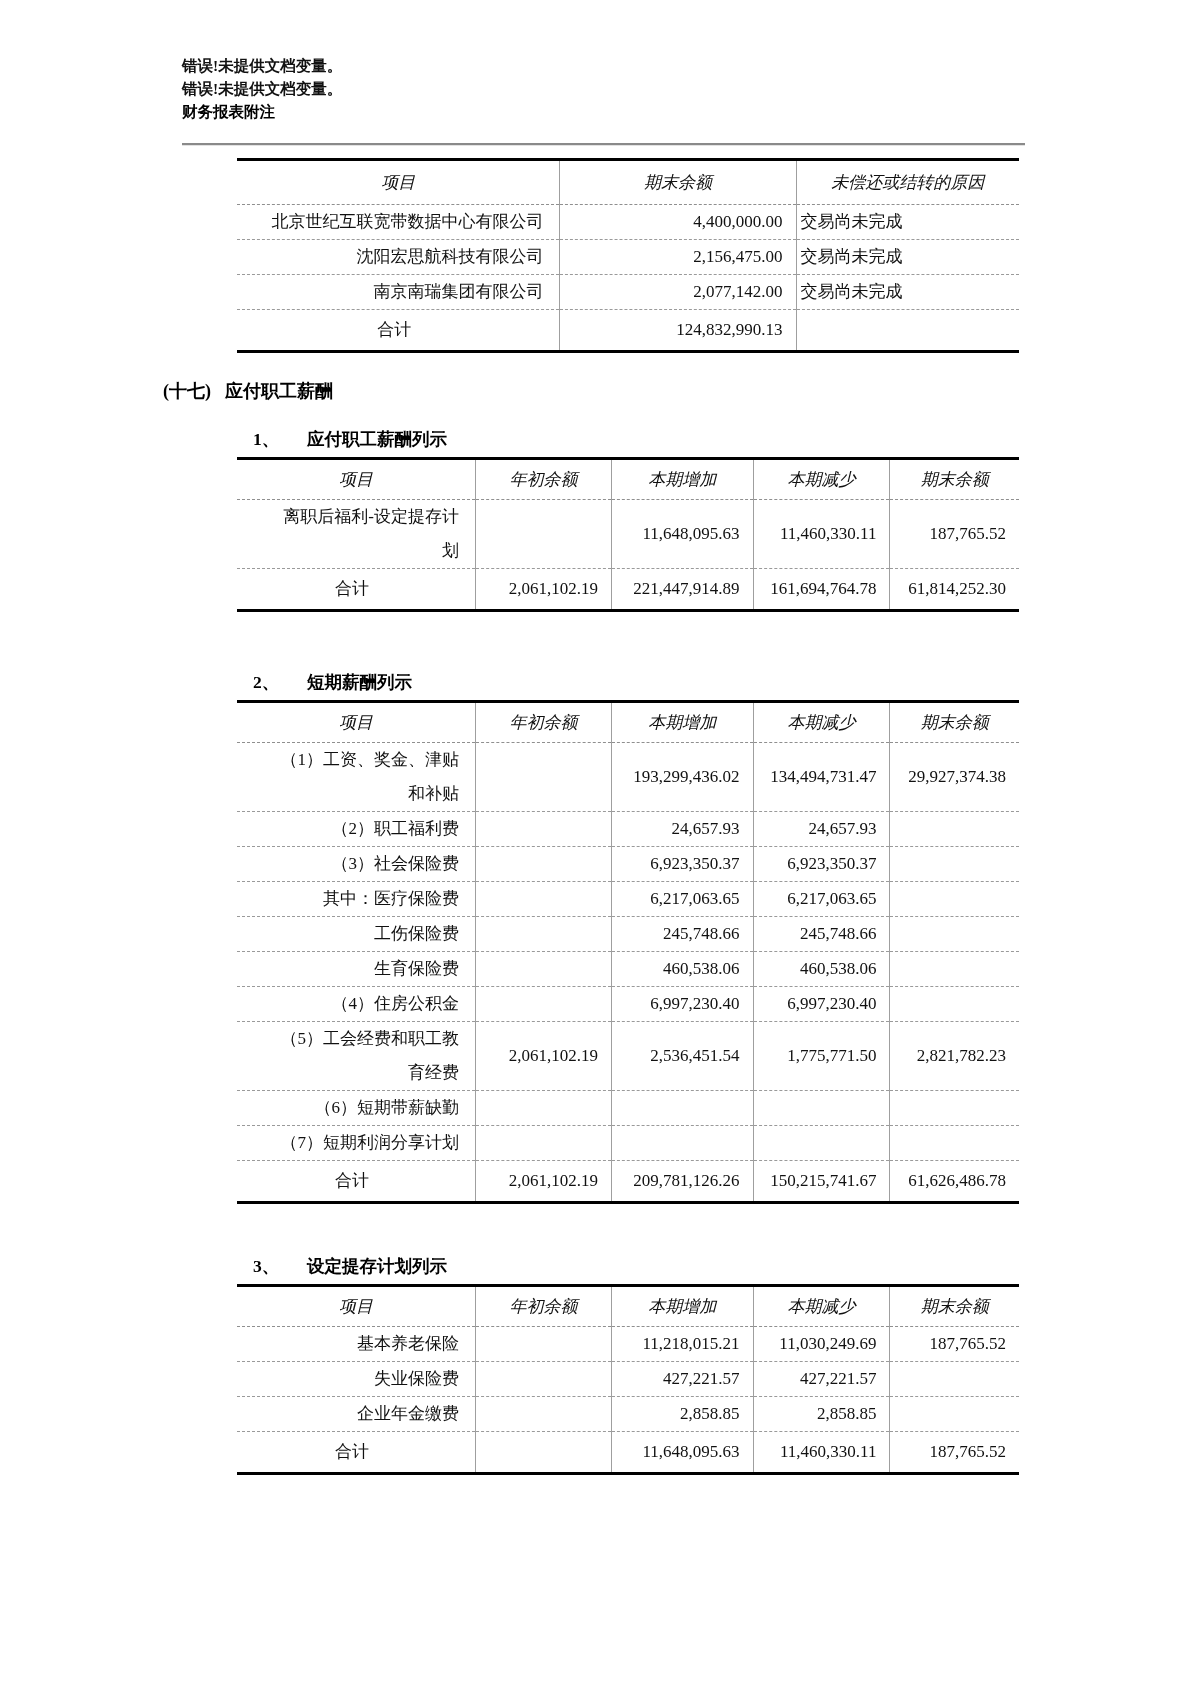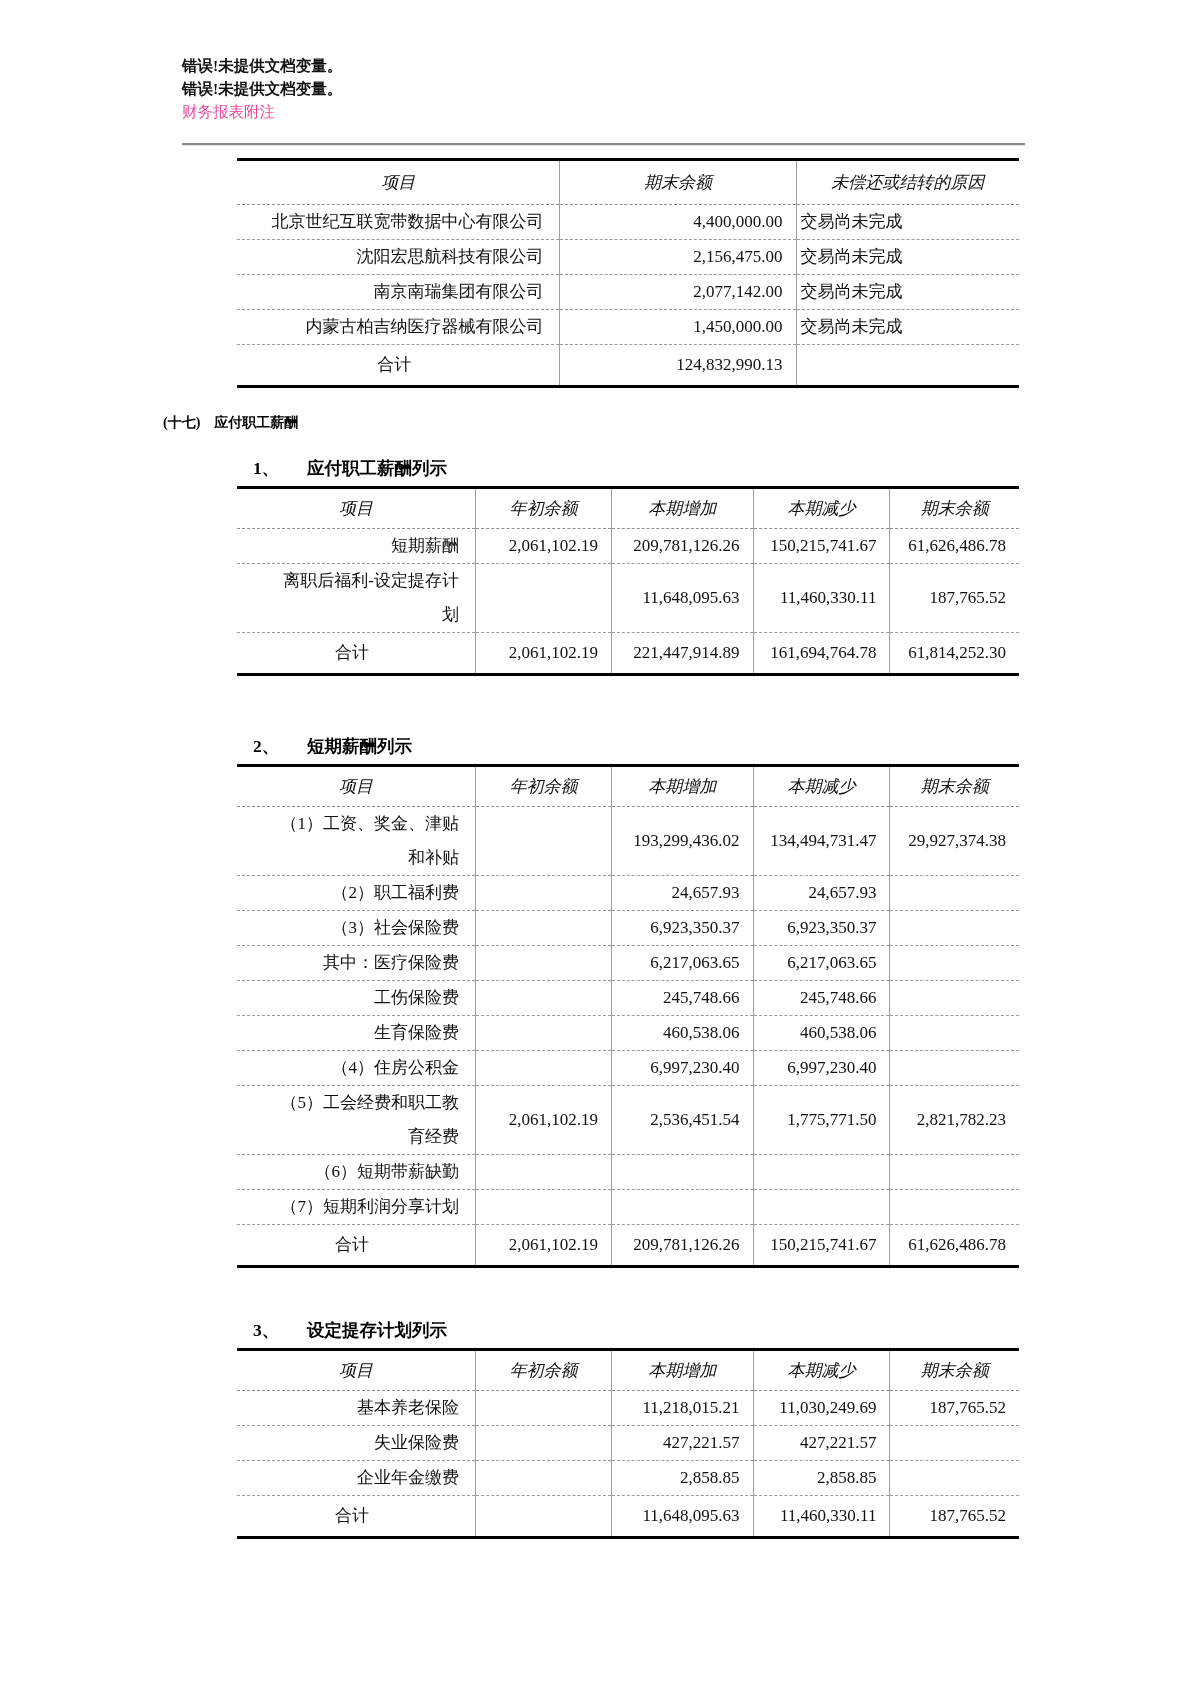--- a/index.html
+++ b/index.html
@@ -4,21 +4,21 @@
 <style>
   html,body { margin:0; padding:0; background:#e9e9e9; }
   .page {
     width:1200px; height:1697px; background:#ffffff; margin:0 auto;
     position:relative; overflow:hidden;
     font-family:"Liberation Serif","DejaVu Serif",serif; color:#000;
   }
   
   .doc-header { padding-top:54px; margin-left:182px; font-size:15.5px; line-height:23px; }
   .err-line { font-weight:bold; color:#111; }
-  .subtitle { font-weight:normal; color:#ec4899; }
+  .subtitle { font-weight:bold; color:#000000; }
   .header-rule { margin-left:182px; width:843px; height:2px; background:#8a8a8a; margin-top:20px; border-bottom:1px solid #e2e2e2; }
 
   
   table.fin-table {
     border-collapse:collapse; table-layout:fixed;
     margin-left:237px; width:782px;
     border-top:3px solid #000; border-bottom:3px solid #000;
     font-size:17px;
   }
   .fin-table th {
@@ -34,21 +34,21 @@
   .fin-table th + th, .fin-table td + td { border-left:1px solid #9f9f9f; }
   td.label { text-align:right; padding-left:10px; padding-right:16px; white-space:pre-line; }
   td.label.lv1 { padding-left:66px; }
   td.label.total { text-align:center; padding-left:4px; padding-right:12px; }
   td.num { text-align:right; padding-right:13px; }
   td.text-center { text-align:left; }
   table.carry { margin-top:12px; }
 
   
   .section-heading {
-    margin-left:163px; margin-top:26px; font-size:14px; font-weight:bold;
+    margin-left:163px; margin-top:26px; font-size:18px; font-weight:bold;
     display:flex; align-items:baseline; gap:14px; color:#000;
   }
   .subsection { margin-top:0; }
   .sub-title {
     margin-left:253px; font-size:17.5px; font-weight:bold;
     display:flex; align-items:baseline; margin-bottom:6px; color:#000;
   }
   .sub-title .sub-num { display:inline-block; width:54px; }
   .subsection.s1 .sub-title { margin-top:24px; }
   .subsection.s2 .sub-title { margin-top:58px; }
@@ -86,25 +86,20 @@
           <td class="text-center">交易尚未完成</td>
         </tr>
         <tr>
           <td class="label">沈阳宏思航科技有限公司</td>
           <td class="num">2,156,475.00</td>
           <td class="text-center">交易尚未完成</td>
         </tr>
         <tr>
           <td class="label">南京南瑞集团有限公司</td>
           <td class="num">2,077,142.00</td>
-          <td class="text-center">交易尚未完成</td>
-        </tr>
-        <tr>
-          <td class="label">内蒙古柏吉纳医疗器械有限公司</td>
-          <td class="num">1,450,000.00</td>
           <td class="text-center">交易尚未完成</td>
         </tr>
         <tr>
           <td class="label total">合计</td>
           <td class="num">124,832,990.13</td>
           <td class="num"></td>
         </tr>
       </tbody>
     </table>
 
@@ -130,27 +125,20 @@
           <tr>
             <th>项目</th>
             <th>年初余额</th>
             <th>本期增加</th>
             <th>本期减少</th>
             <th>期末余额</th>
           </tr>
         </thead>
         <tbody>
           <tr>
-            <td class="label">短期薪酬</td>
-            <td class="num">2,061,102.19</td>
-            <td class="num">209,781,126.26</td>
-            <td class="num">150,215,741.67</td>
-            <td class="num">61,626,486.78</td>
-          </tr>
-          <tr>
             <td class="label">离职后福利-设定提存计
 划</td>
             <td class="num"></td>
             <td class="num">11,648,095.63</td>
             <td class="num">11,460,330.11</td>
             <td class="num">187,765.52</td>
           </tr>
           <tr>
             <td class="label total">合计</td>
             <td class="num">2,061,102.19</td>

